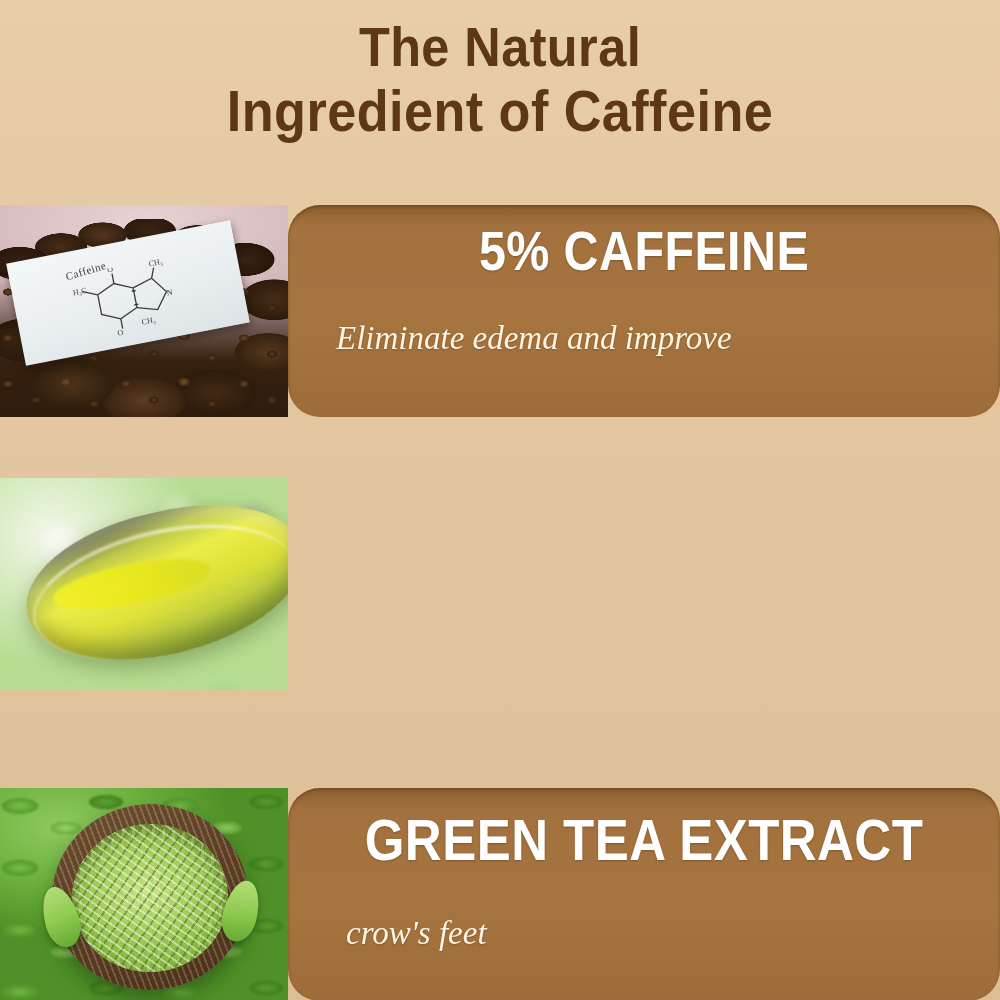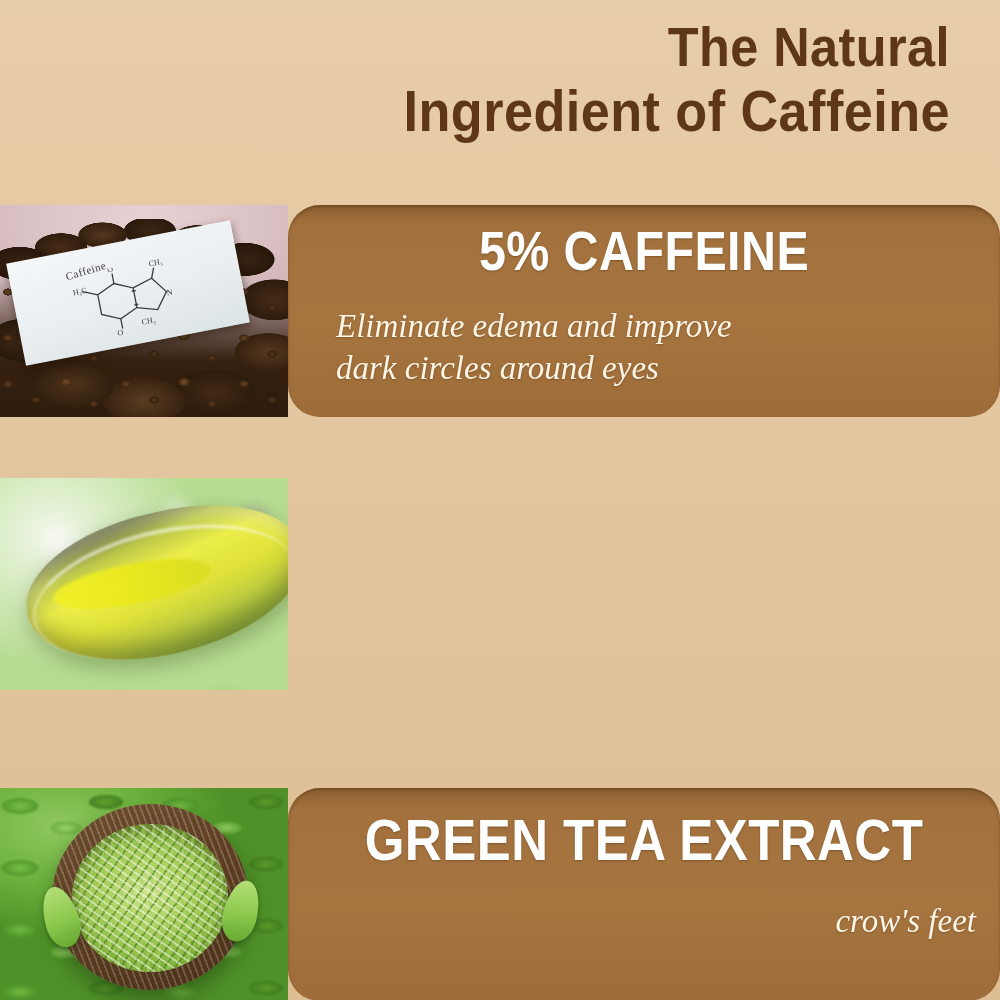--- a/index.html
+++ b/index.html
@@ -20,21 +20,21 @@
     background: linear-gradient(180deg, #e7cda8 0%, #e3c69f 45%, #e0c29a 75%, #dcbd94 100%);
     overflow: hidden;
   }
 
   
   .title-block {
     position: absolute;
     left: 0;
     top: 18px;
     width: 1000px;
-    text-align: right;
+    text-align: center;
   }
   .title-line {
     display: block;
     color: #5d3718;
     font-family: "Liberation Sans Narrow", "Liberation Sans", sans-serif;
     font-weight: bold;
     font-stretch: condensed;
     letter-spacing: 0.5px;
     line-height: 1.02;
     transform: scaleX(0.9);
@@ -95,22 +95,22 @@
     color: #fdf5e6;
     font-family: "Liberation Serif", "DejaVu Serif", serif;
     font-style: italic;
     font-size: 33px;
     line-height: 1.28;
     text-shadow: 0 1px 2px rgba(60,32,10,0.3);
   }
   .b-1 { top: 100px; }
   .b-2 { top: 108px; }
   .b-3 { top: 112px; }
-  .body-line { display: block; white-space: nowrap; }
-  .body-line.indent { padding-left: 10px; text-align: right; }
+  .body-line { display: block; white-space: nowrap; margin-top: 12px; }
+  .body-line.indent { padding-left: 10px; }
 
   
   .ph-coffee {
     background:
       radial-gradient(ellipse 70% 45% at 50% 8%, #e7d2d4 0%, #dcc3c6 55%, #cfb4b8 100%),
       #d9c0c3;
   }
   .beans-mass {
     position: absolute;
     left: -4px; right: -4px; top: 14px; bottom: -4px;
@@ -332,21 +332,20 @@
             <text x="82" y="62">CH₃</text>
           </g>
         </svg>
       </div>
     </div>
 
     <div class="panel-text">
       <div class="heading h-1">5% CAFFEINE</div>
       <div class="body-text b-1">
         <span class="body-line">Eliminate edema and improve</span>
-        <span class="body-line">dark circles around eyes</span>
       </div>
     </div>
   </div>
 
   <div class="panel panel-2">
 
     <div class="photo ph-oil">
       <div class="oil-bokeh"></div>
       <div class="oil-dish"></div>
       <div class="oil-core"></div>

